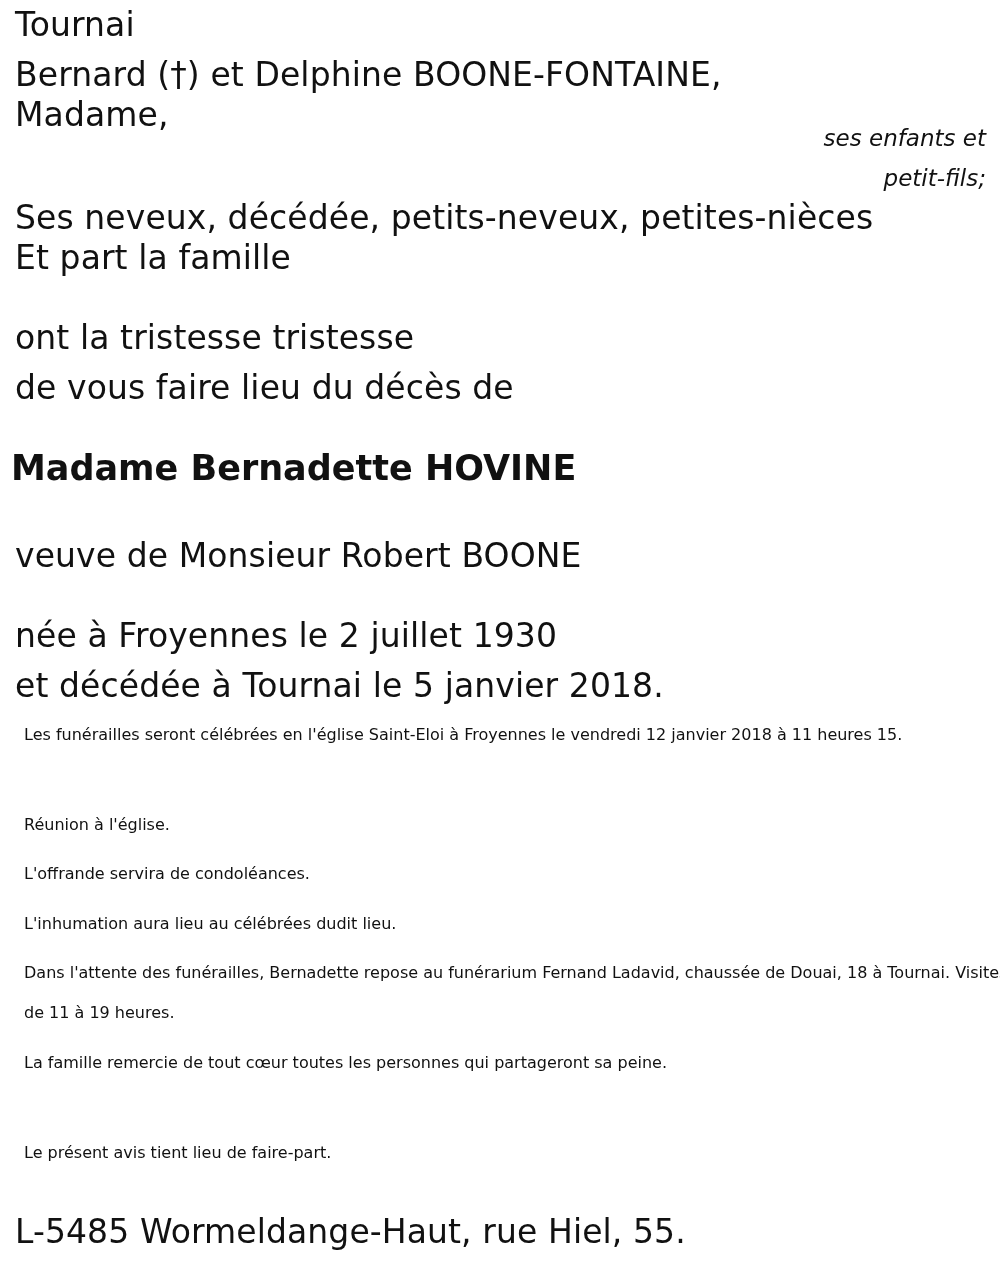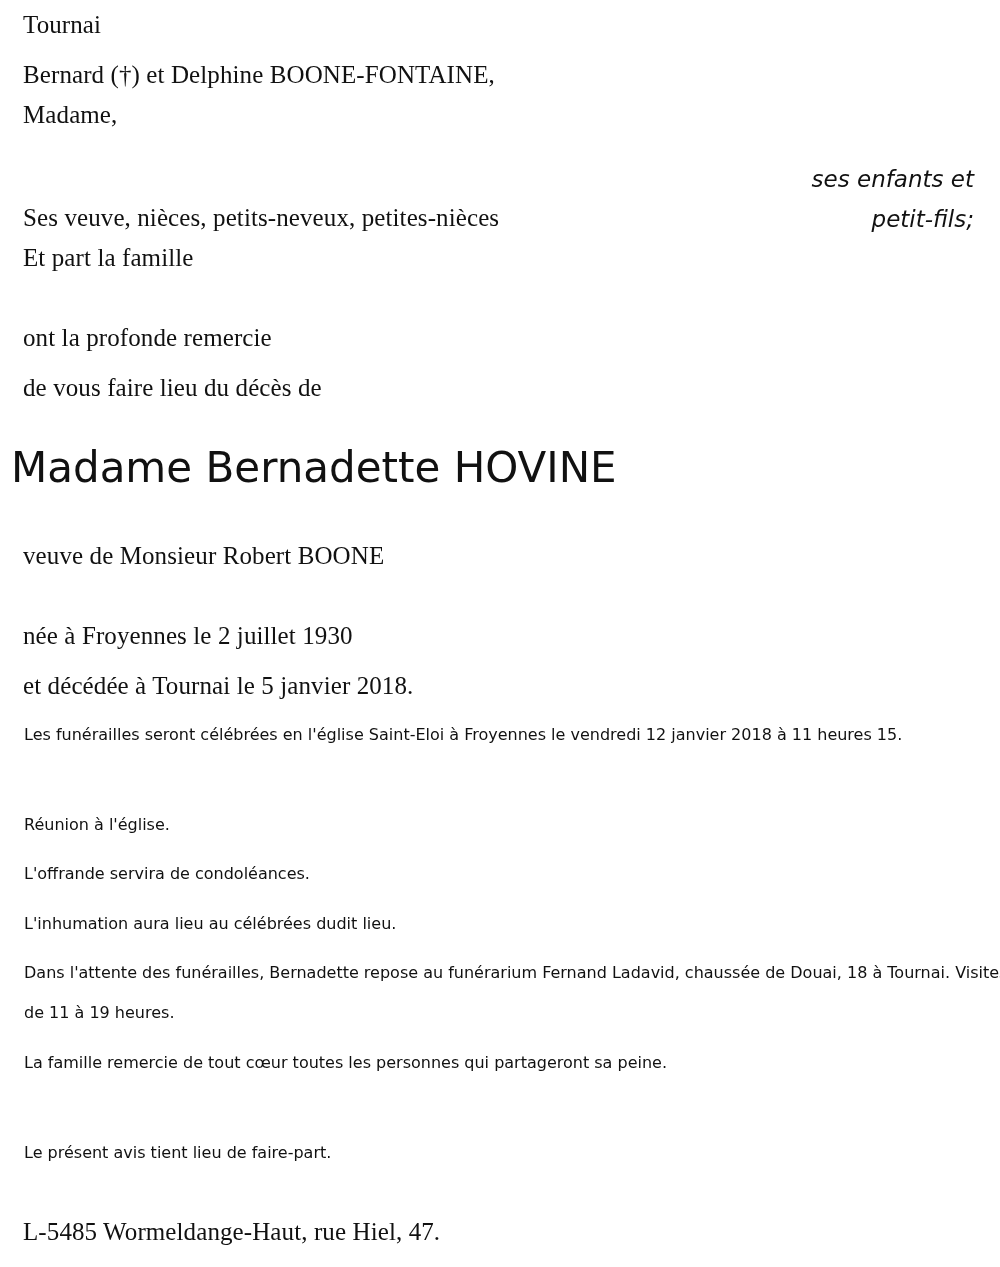--- a/index.html
+++ b/index.html
@@ -1,61 +1,61 @@
 <!DOCTYPE html>
 <html><head>
 <meta charset="utf-8">
 <style>
   html, body { margin: 0; padding: 0; background: #ffffff; }
   body {
     width: 1000px; height: 1267px; position: relative; overflow: hidden;
     font-family: "DejaVu Sans", sans-serif; color: #111111;
   }
   .line {
-    position: absolute; left: 23px; font-size: 25px; line-height: 40px;
-    white-space: nowrap; letter-spacing: 0.1px; font-family: Liberation Serif, serif;
+    position: absolute; left: 15px; font-size: 33px; line-height: 40px;
+    white-space: nowrap; letter-spacing: 0.1px;
   }
   .right {
-    position: absolute; right: 26px; font-size: 23px; font-style: italic;
-    line-height: 40px; text-align: left; white-space: nowrap; margin-top: 41px;
+    position: absolute; right: 14px; font-size: 23px; font-style: italic;
+    line-height: 40px; text-align: left; white-space: nowrap;
   }
   .title {
-    position: absolute; left: 11px; font-size: 42px; font-weight: normal;
+    position: absolute; left: 11px; font-size: 35px; font-weight: bold;
     line-height: 50px; white-space: nowrap;
   }
   .para {
     position: absolute; left: 24px; width: 985px; font-size: 16px; line-height: 40px;
   }
 </style>
 </head>
 <body>
 
 <div>
   <div class="line" style="top:5px">Tournai</div>
 
   <div class="line" style="top:55px">Bernard (†) et Delphine BOONE-FONTAINE,</div>
   <div class="line" style="top:95px">Madame,</div>
   <div class="right" style="top:118px">ses enfants et</div>
   <div class="right" style="top:158px">petit-fils;</div>
 
-  <div class="line" style="top:198px">Ses veuve, nièces, petits-neveux, petites-nièces</div>
+  <div class="line" style="top:198px">Ses neveux, décédée, petits-neveux, petites-nièces</div>
   <div class="line" style="top:238px">Et part la famille</div>
 
-  <div class="line" style="top:318px">ont la profonde remercie</div>
+  <div class="line" style="top:318px">ont la tristesse tristesse</div>
   <div class="line" style="top:368px">de vous faire lieu du décès de</div>
 
   <div class="title" style="top:443px">Madame Bernadette HOVINE</div>
 
   <div class="line" style="top:536px">veuve de Monsieur Robert BOONE</div>
 
   <div class="line" style="top:616px">née à Froyennes le 2 juillet 1930</div>
   <div class="line" style="top:666px">et décédée à Tournai le 5 janvier 2018.</div>
 
   <div class="para" style="top:715px">Les funérailles seront célébrées en l'église Saint-Eloi à Froyennes le vendredi 12 janvier 2018 à 11 heures 15.</div>
   <div class="para" style="top:805px">Réunion à l'église.</div>
   <div class="para" style="top:854px">L'offrande servira de condoléances.</div>
   <div class="para" style="top:904px">L'inhumation aura lieu au célébrées dudit lieu.</div>
   <div class="para" style="top:953px">Dans l'attente des funérailles, Bernadette repose au funérarium Fernand Ladavid, chaussée de Douai, 18 à Tournai. Visites de 11 à 19 heures.</div>
   <div class="para" style="top:1043px">La famille remercie de tout cœur toutes les personnes qui partageront sa peine.</div>
   <div class="para" style="top:1133px">Le présent avis tient lieu de faire-part.</div>
 
-  <div class="line" style="top:1212px">L-5485 Wormeldange-Haut, rue Hiel, 47.</div>
+  <div class="line" style="top:1212px">L-5485 Wormeldange-Haut, rue Hiel, 55.</div>
 </div>
 
 </body></html>

